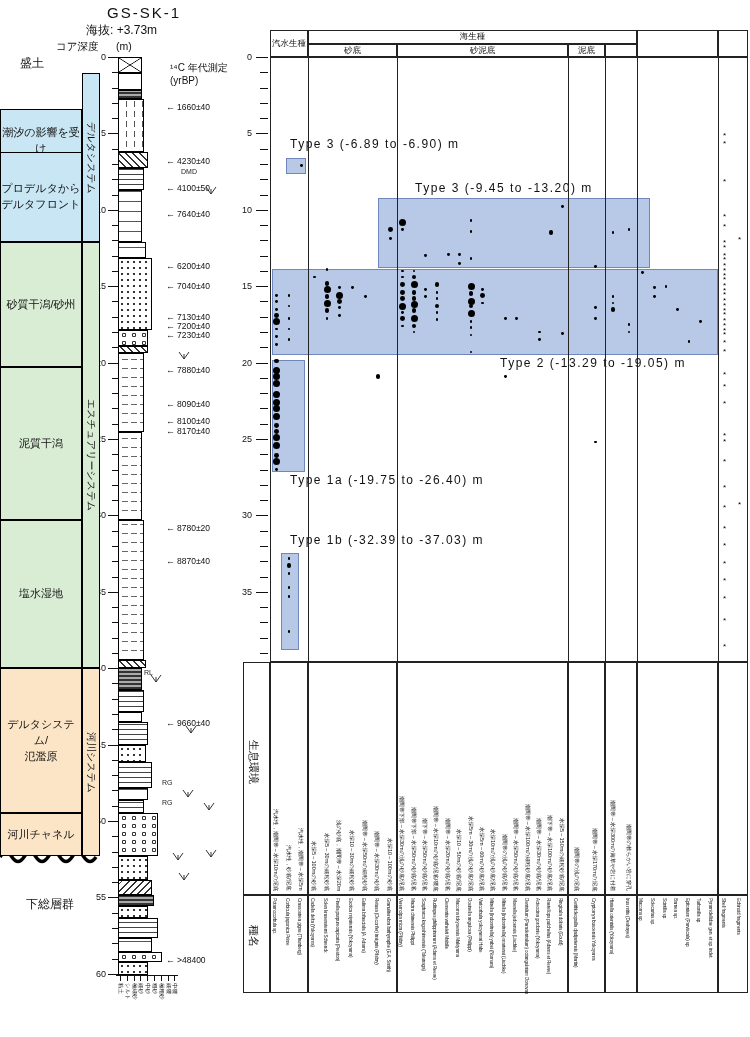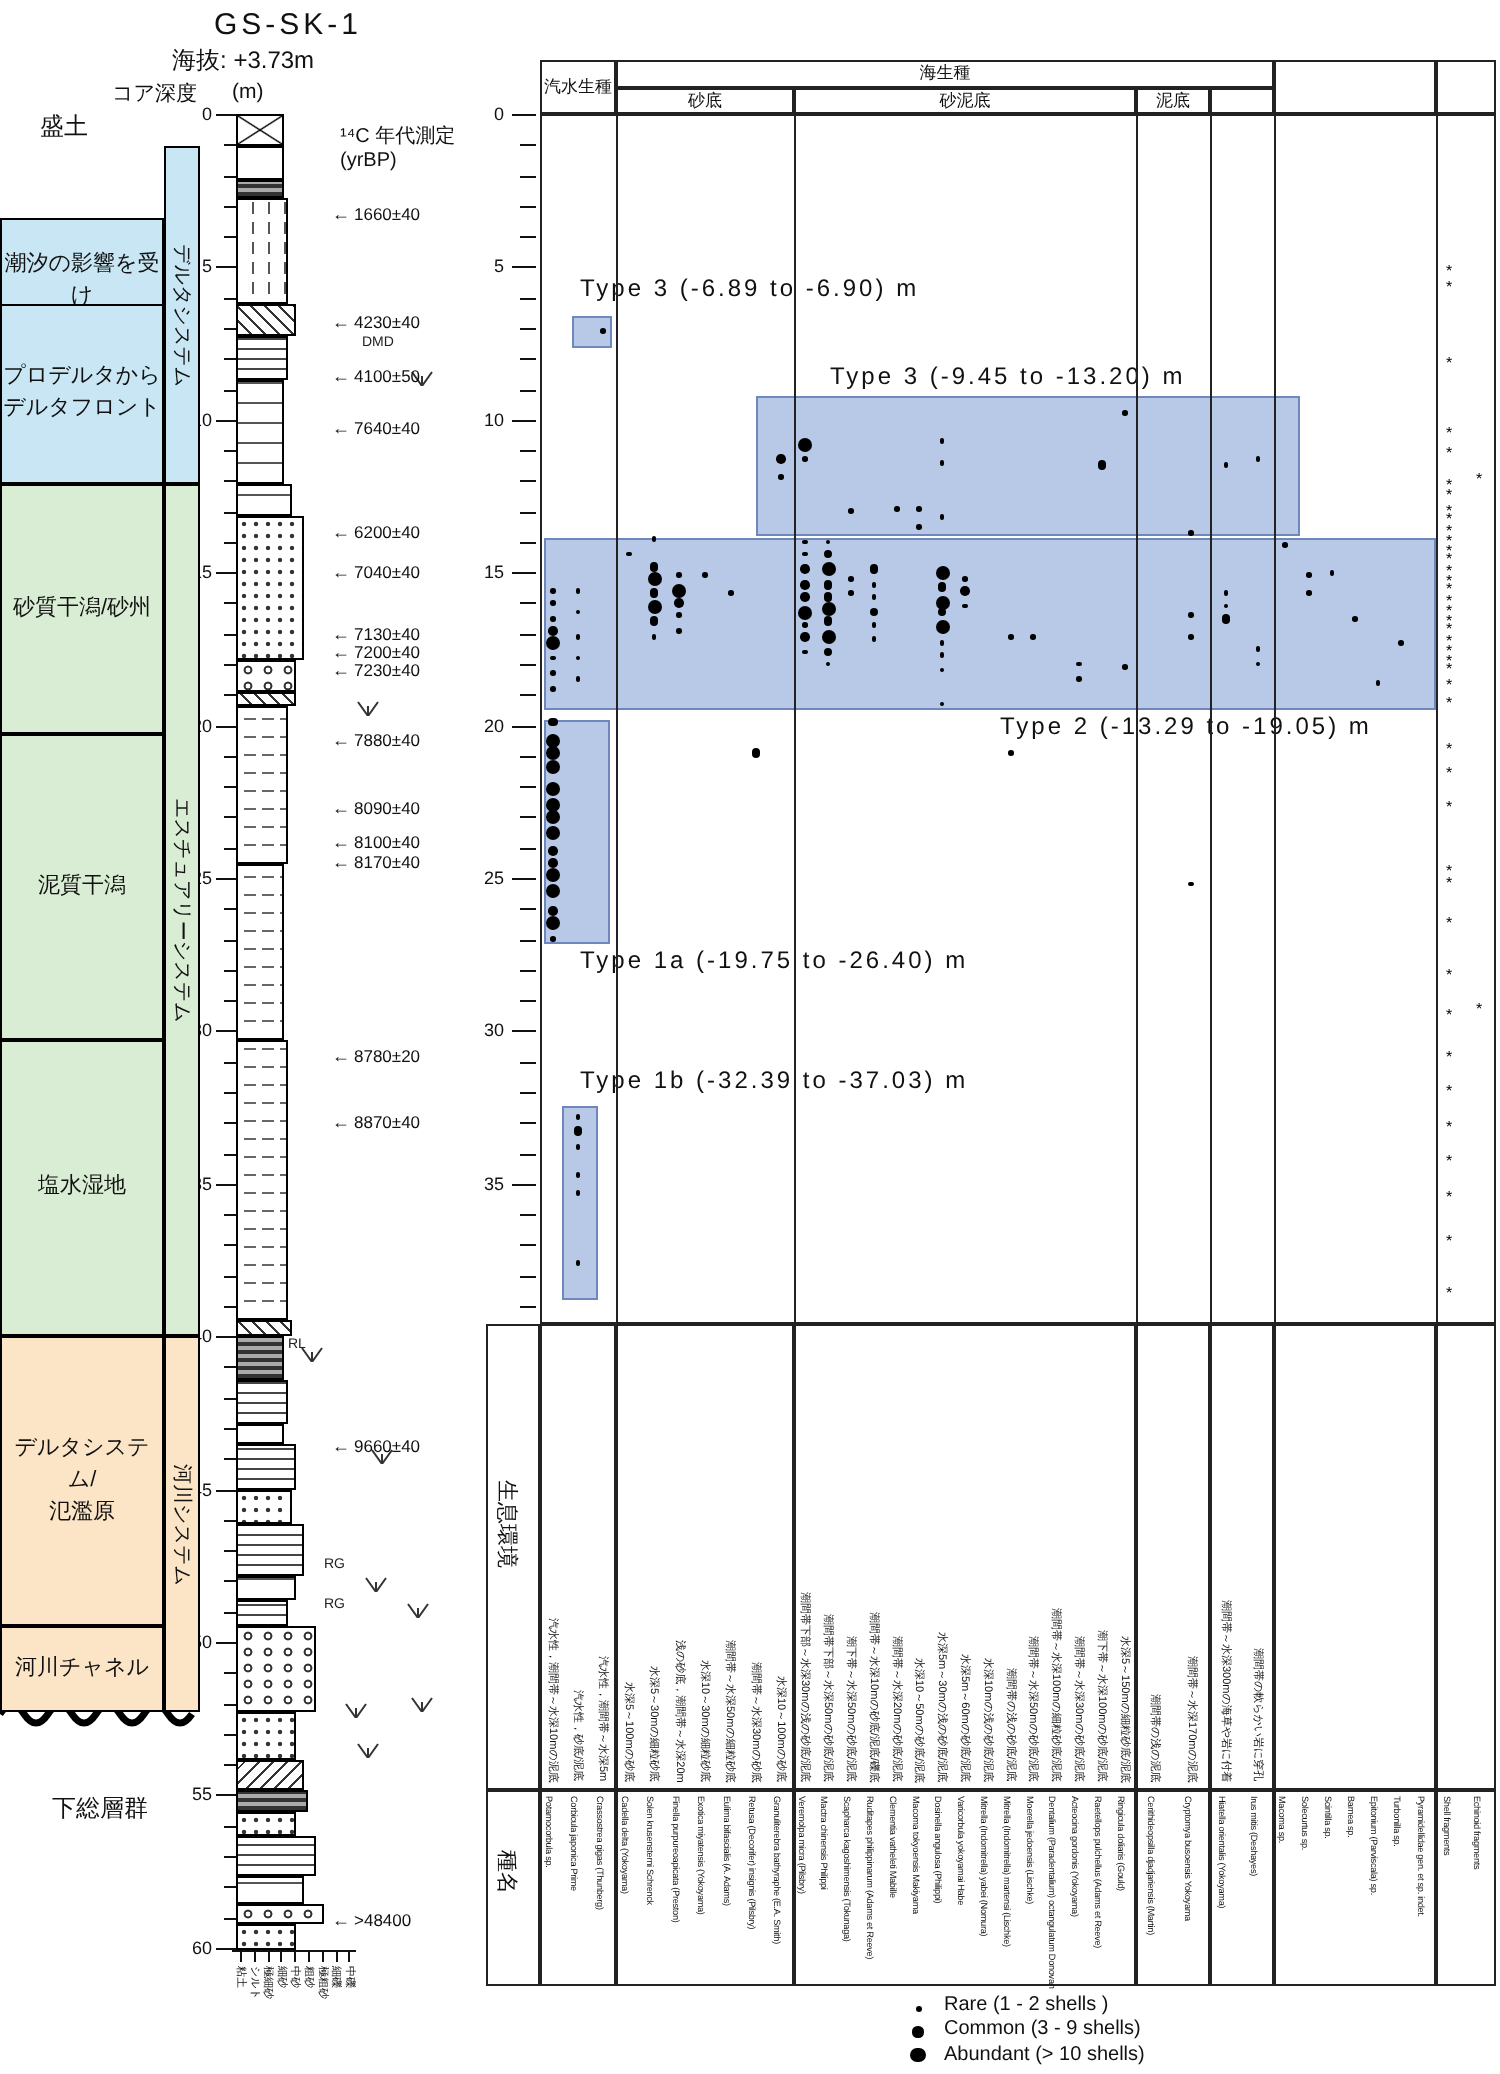--- a/index.html
+++ b/index.html
@@ -570,27 +570,13 @@
       <div class="ast" style="left: 723px; top: 525.152px;">*</div>
       <div class="ast" style="left: 723px; top: 541.96px;">*</div>
       <div class="ast" style="left: 723px; top: 560.296px;">*</div>
       <div class="ast" style="left: 723px; top: 577.104px;">*</div>
       <div class="ast" style="left: 723px; top: 595.44px;">*</div>
       <div class="ast" style="left: 723px; top: 616.832px;">*</div>
       <div class="ast" style="left: 723px; top: 642.808px;">*</div>
       <div class="ast" style="left: 738px; top: 236.36px;">*</div>
       <div class="ast" style="left: 738px; top: 500.704px;">*</div>
     </div>
-  <div class="abs" id="legendbox" style="left:455px;top:996px;width:180px;height:40px;">
-      <div style="position: absolute; left: 0px; top: 0px; height: 12px; display: flex; align-items: center;">
-        <span style="display: inline-block; width: 8px; text-align: center;"><span style="display: inline-block; background: rgb(0, 0, 0); border-radius: 50%; width: 3px; height: 3px;"></span></span>
-        <span style="font-size: 10px; margin-left: 9px; white-space: nowrap;">Rare (1 - 2 shells )</span>
-      </div>
-      <div style="position: absolute; left: 0px; top: 12.5px; height: 12px; display: flex; align-items: center;">
-        <span style="display: inline-block; width: 8px; text-align: center;"><span style="display: inline-block; background: rgb(0, 0, 0); border-radius: 50%; width: 5.5px; height: 5.5px;"></span></span>
-        <span style="font-size: 10px; margin-left: 9px; white-space: nowrap;">Common (3 - 9 shells)</span>
-      </div>
-      <div style="position: absolute; left: 0px; top: 25px; height: 12px; display: flex; align-items: center;">
-        <span style="display: inline-block; width: 8px; text-align: center;"><span style="display: inline-block; background: rgb(0, 0, 0); border-radius: 50%; width: 7.5px; height: 7.5px;"></span></span>
-        <span style="font-size: 10px; margin-left: 9px; white-space: nowrap;">Abundant (&gt; 10 shells)</span>
-      </div>
-    </div>
 </div>
 
 </body></html>

